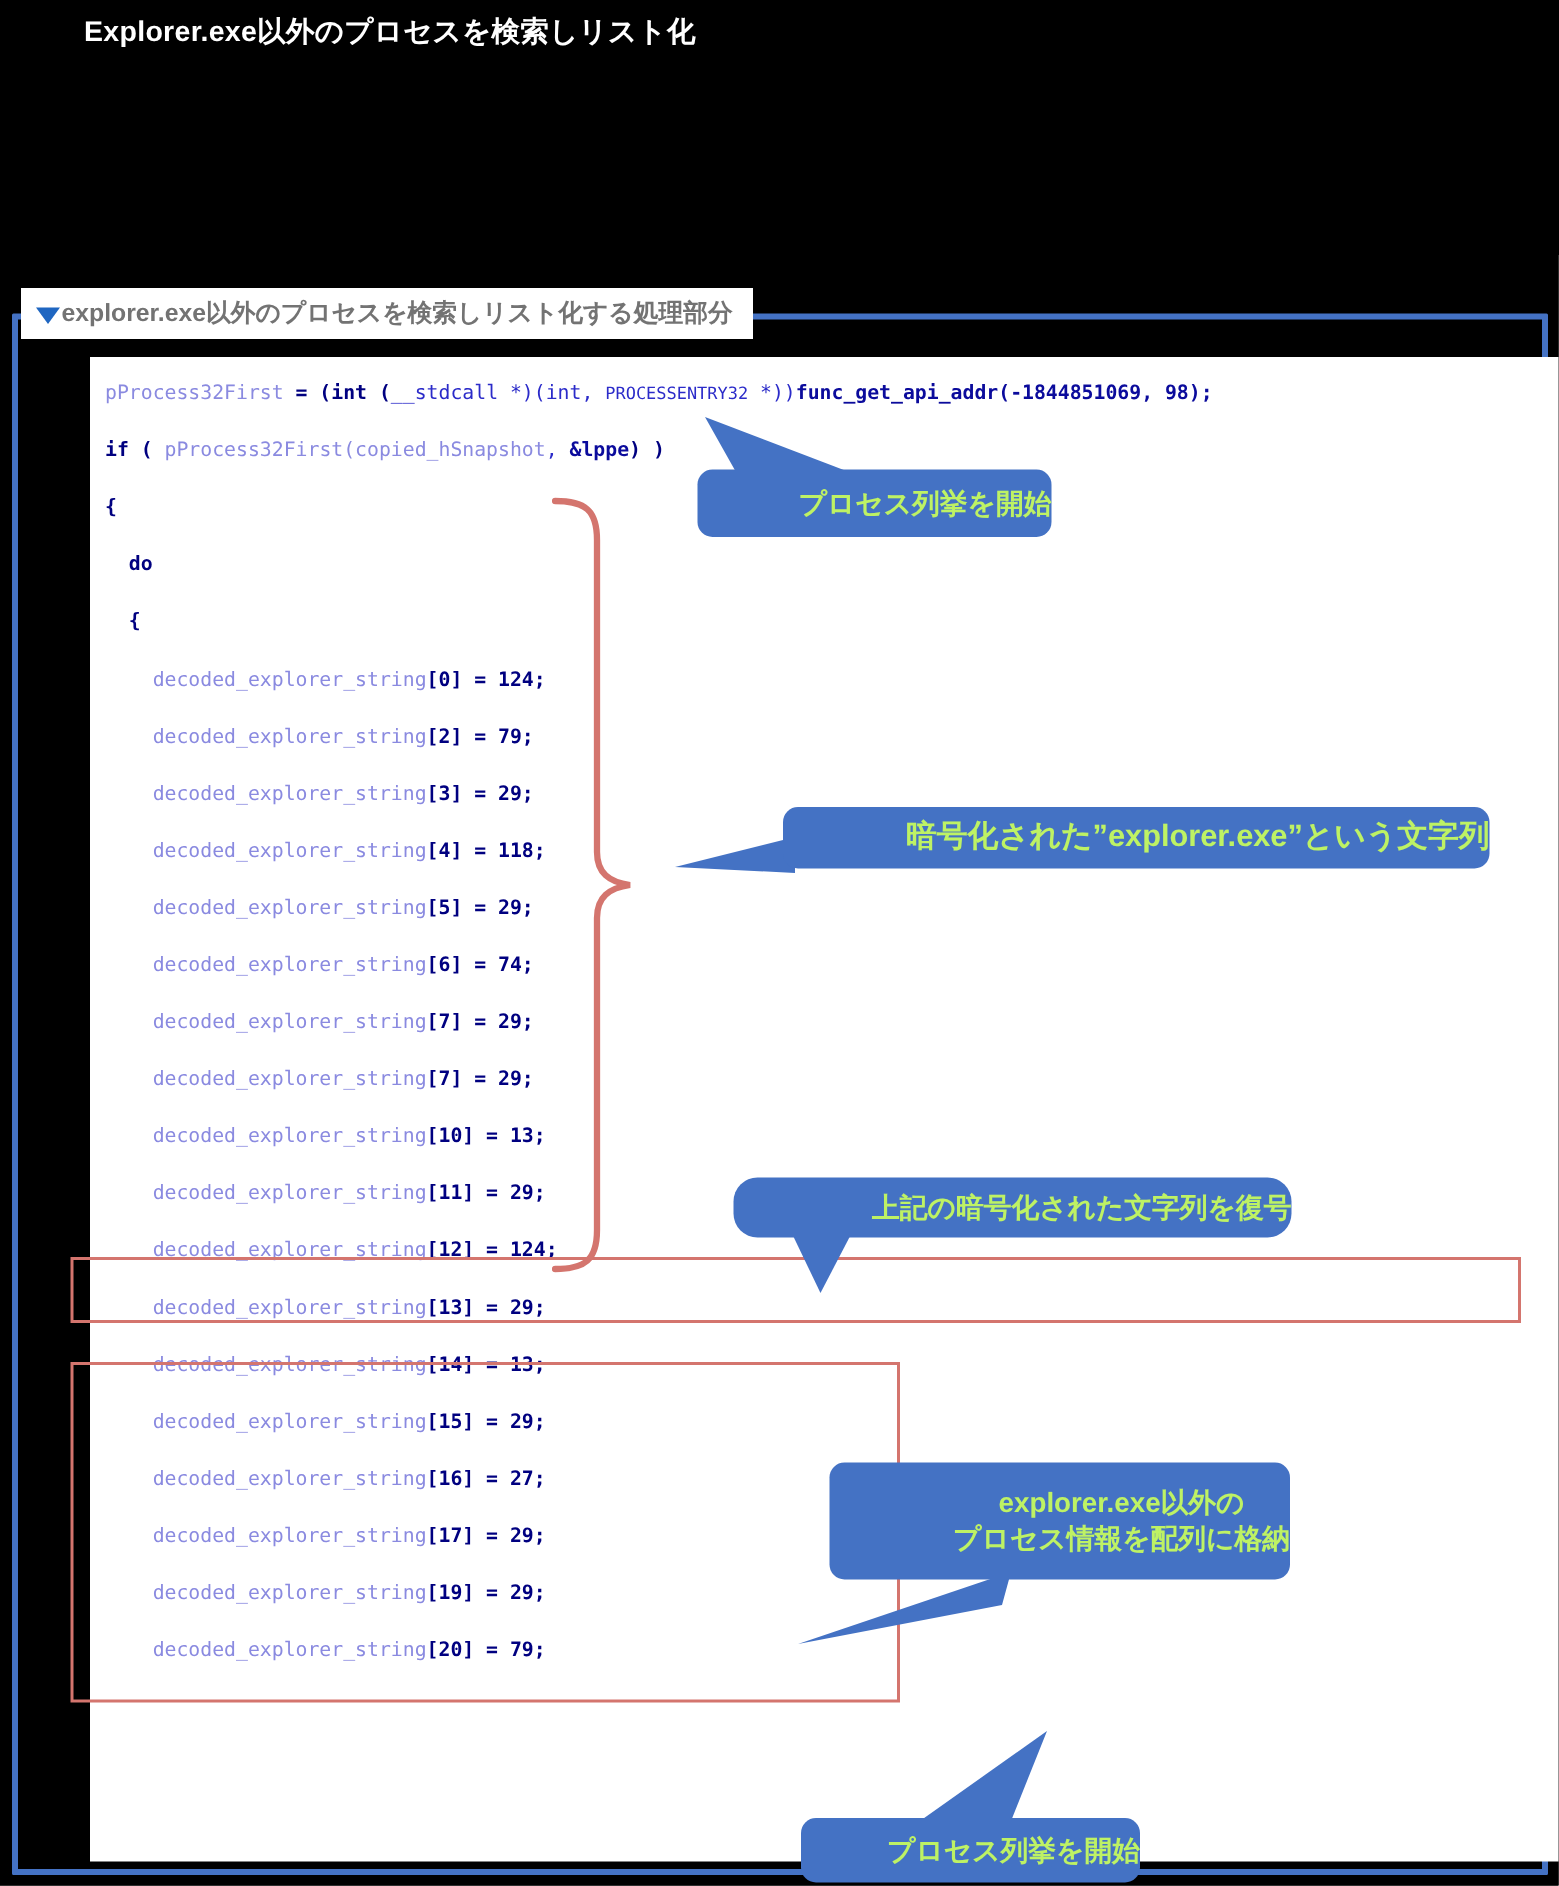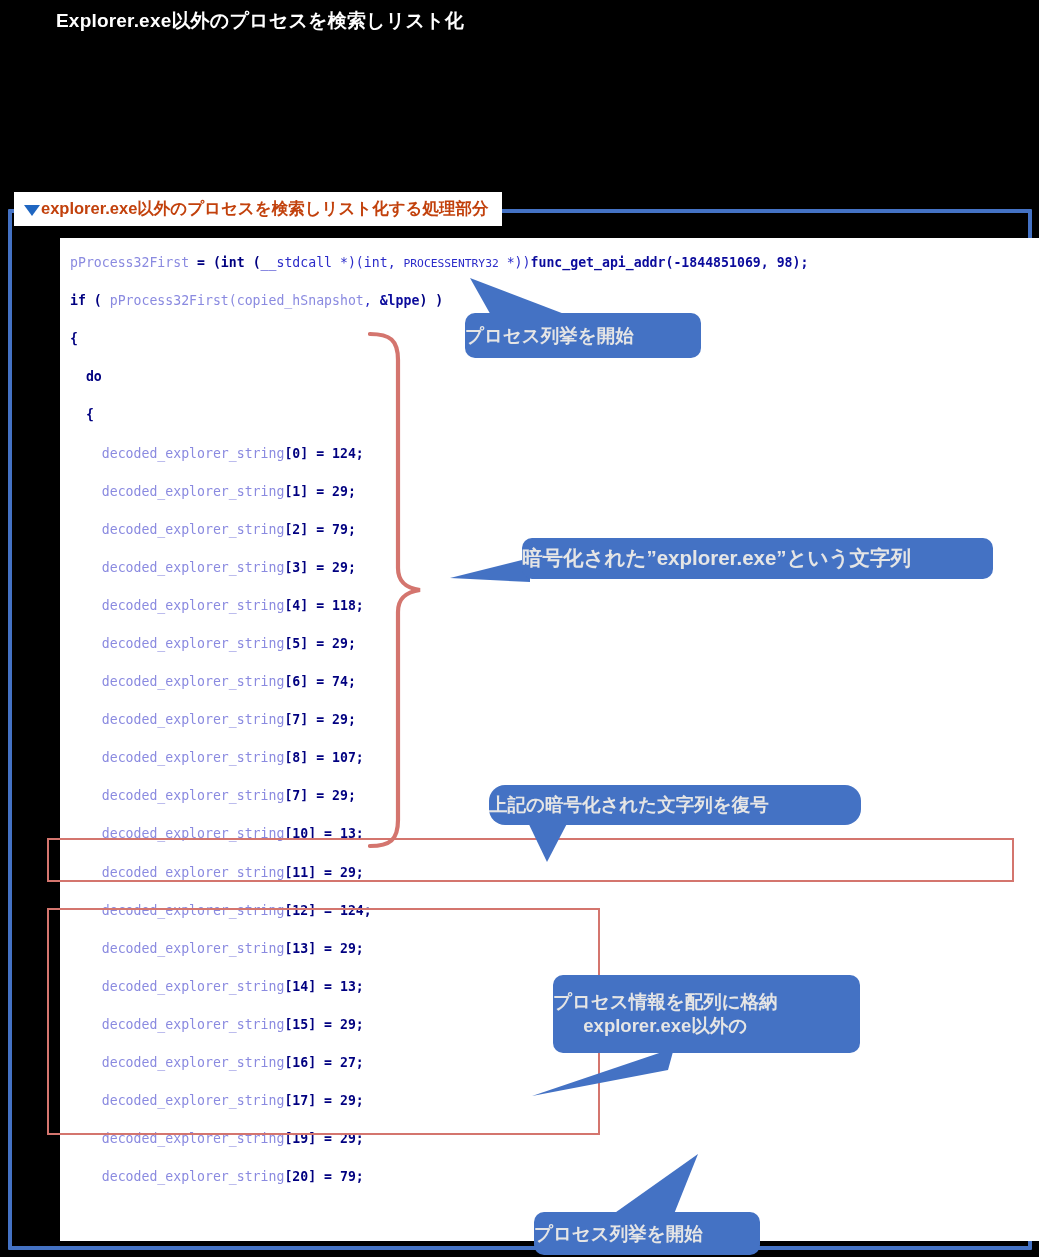--- a/index.html
+++ b/index.html
@@ -52,21 +52,21 @@
     position: absolute;
     left: 14px; top: 192px;
     height: 34px;
     background: #ffffff;
     padding: 4px 14px 4px 10px;
     display: flex;
     align-items: center;
     z-index: 40;
   }
   .banner-text {
-    color: #c2410c;
+    color: #737373;
     font-size: 16.5px;
     font-weight: bold;
     white-space: nowrap;
   }
   .banner-tri {
     display: inline-block;
     width: 0; height: 0;
     border-left: 8px solid transparent;
     border-right: 8px solid transparent;
     border-top: 11px solid #1f66c1;
@@ -106,29 +106,30 @@
     z-index: 18;
     background: transparent;
   }
   #redbox-decode { left: 47px;  top: 838px;  width: 967px; height: 44px; }
   #redbox-store  { left: 47px;  top: 908px;  width: 553px; height: 227px; }
 
   
   .callout {
     position: absolute;
     background: #4472c4;
-    color: #e5e5e5;
+    color: #bef264;
     font-weight: bold;
     border-radius: 10px;
     display: flex;
     align-items: center;
-    justify-content: flex-start;
+    justify-content: flex-end;
     text-align: center;
     z-index: 30;
     line-height: 1.28;
+    padding-left: 48px;
   }
   .callout-tail { position: absolute; z-index: 29; }
 
   #callout-enum  { left: 465px; top: 313px; width: 236px; height: 45px; font-size: 18.5px; }
   #callout-enc   { left: 522px; top: 538px; width: 471px; height: 41px; font-size: 20.5px; }
   #callout-dec   { left: 489px; top: 785px; width: 372px; height: 40px; font-size: 18.5px; border-radius: 16px; }
   #callout-store { left: 553px; top: 975px; width: 307px; height: 78px; font-size: 18.5px; }
   #callout-next  { left: 534px; top: 1212px; width: 226px; height: 43px; font-size: 18.5px; }
 
   .callout span { display: block; }
@@ -143,28 +144,26 @@
   <div class="frame"></div>
 
   <div class="code-panel">
     <div class="code">
 <span class="ln"><span class="var">pProcess32First</span><span class="k"> = (</span><span class="k">int</span><span class="k"> (</span><span class="pl">__stdcall *)(</span><span class="pl">int</span><span class="pl">, </span><span class="sm pl">PROCESSENTRY32</span><span class="pl"> *))</span><span class="fn">func_get_api_addr</span><span class="fn">(-1844851069, 98);</span></span>
 <span class="ln"><span class="k">if ( </span><span class="var">pProcess32First</span><span class="var">(copied_hSnapshot</span><span class="pl">, </span><span class="fn">&amp;lppe</span><span class="k">) )</span></span>
 <span class="ln"><span class="k">{</span></span>
 <span class="ln"><span class="k">  do</span></span>
 <span class="ln"><span class="k">  {</span></span>
 <span class="ln"><span class="var">    decoded_explorer_string</span><span class="k">[0]</span><span class="k"> = </span><span class="k">124;</span></span>
-<span class="ln"><span class="var">    decoded_explorer_string</span><span class="k">[1] = 29;</span></span>
 <span class="ln"><span class="var">    decoded_explorer_string</span><span class="k">[2] = 79;</span></span>
 <span class="ln"><span class="var">    decoded_explorer_string</span><span class="k">[3] = 29;</span></span>
 <span class="ln"><span class="var">    decoded_explorer_string</span><span class="k">[4] = 118;</span></span>
 <span class="ln"><span class="var">    decoded_explorer_string</span><span class="k">[5] = 29;</span></span>
 <span class="ln"><span class="var">    decoded_explorer_string</span><span class="k">[6] = 74;</span></span>
 <span class="ln"><span class="var">    decoded_explorer_string</span><span class="k">[7] = 29;</span></span>
-<span class="ln"><span class="var">    decoded_explorer_string</span><span class="k">[8] = 107;</span></span>
 <span class="ln"><span class="var">    decoded_explorer_string</span><span class="k">[7] = 29;</span></span>
 <span class="ln"><span class="var">    decoded_explorer_string</span><span class="k">[10] = 13;</span></span>
 <span class="ln"><span class="var">    decoded_explorer_string</span><span class="k">[11] = 29;</span></span>
 <span class="ln"><span class="var">    decoded_explorer_string</span><span class="k">[12] = 124;</span></span>
 <span class="ln"><span class="var">    decoded_explorer_string</span><span class="k">[13] = 29;</span></span>
 <span class="ln"><span class="var">    decoded_explorer_string</span><span class="k">[14] = 13;</span></span>
 <span class="ln"><span class="var">    decoded_explorer_string</span><span class="k">[15] = 29;</span></span>
 <span class="ln"><span class="var">    decoded_explorer_string</span><span class="k">[16] = 27;</span></span>
 <span class="ln"><span class="var">    decoded_explorer_string</span><span class="k">[17] = 29;</span></span>
 <span class="ln"><span class="var">    decoded_explorer_string</span><span class="k">[19] = 29;</span></span>
@@ -236,22 +235,22 @@
   </svg>
   <div class="callout" id="callout-dec">
     <span>上記の暗号化された文字列を復号</span>
   </div>
 
   <svg class="callout-tail" style="left:528px; top:1040px;" width="160" height="62" viewBox="0 0 160 62">
     <path d="M 4 56 L 146 8 L 140 30 Z" fill="#4472c4"></path>
   </svg>
   <div class="callout" id="callout-store">
     <span>
+      <span>explorer.exe以外の</span>
       <span>プロセス情報を配列に格納</span>
-      <span>explorer.exe以外の</span>
     </span>
   </div>
 
   <svg class="callout-tail" style="left:520px; top:1150px;" width="190" height="80" viewBox="0 0 190 80">
     <path d="M 178 4 L 82 72 L 150 74 Z" fill="#4472c4"></path>
   </svg>
   <div class="callout" id="callout-next">
     <span>プロセス列挙を開始</span>
   </div>
 

